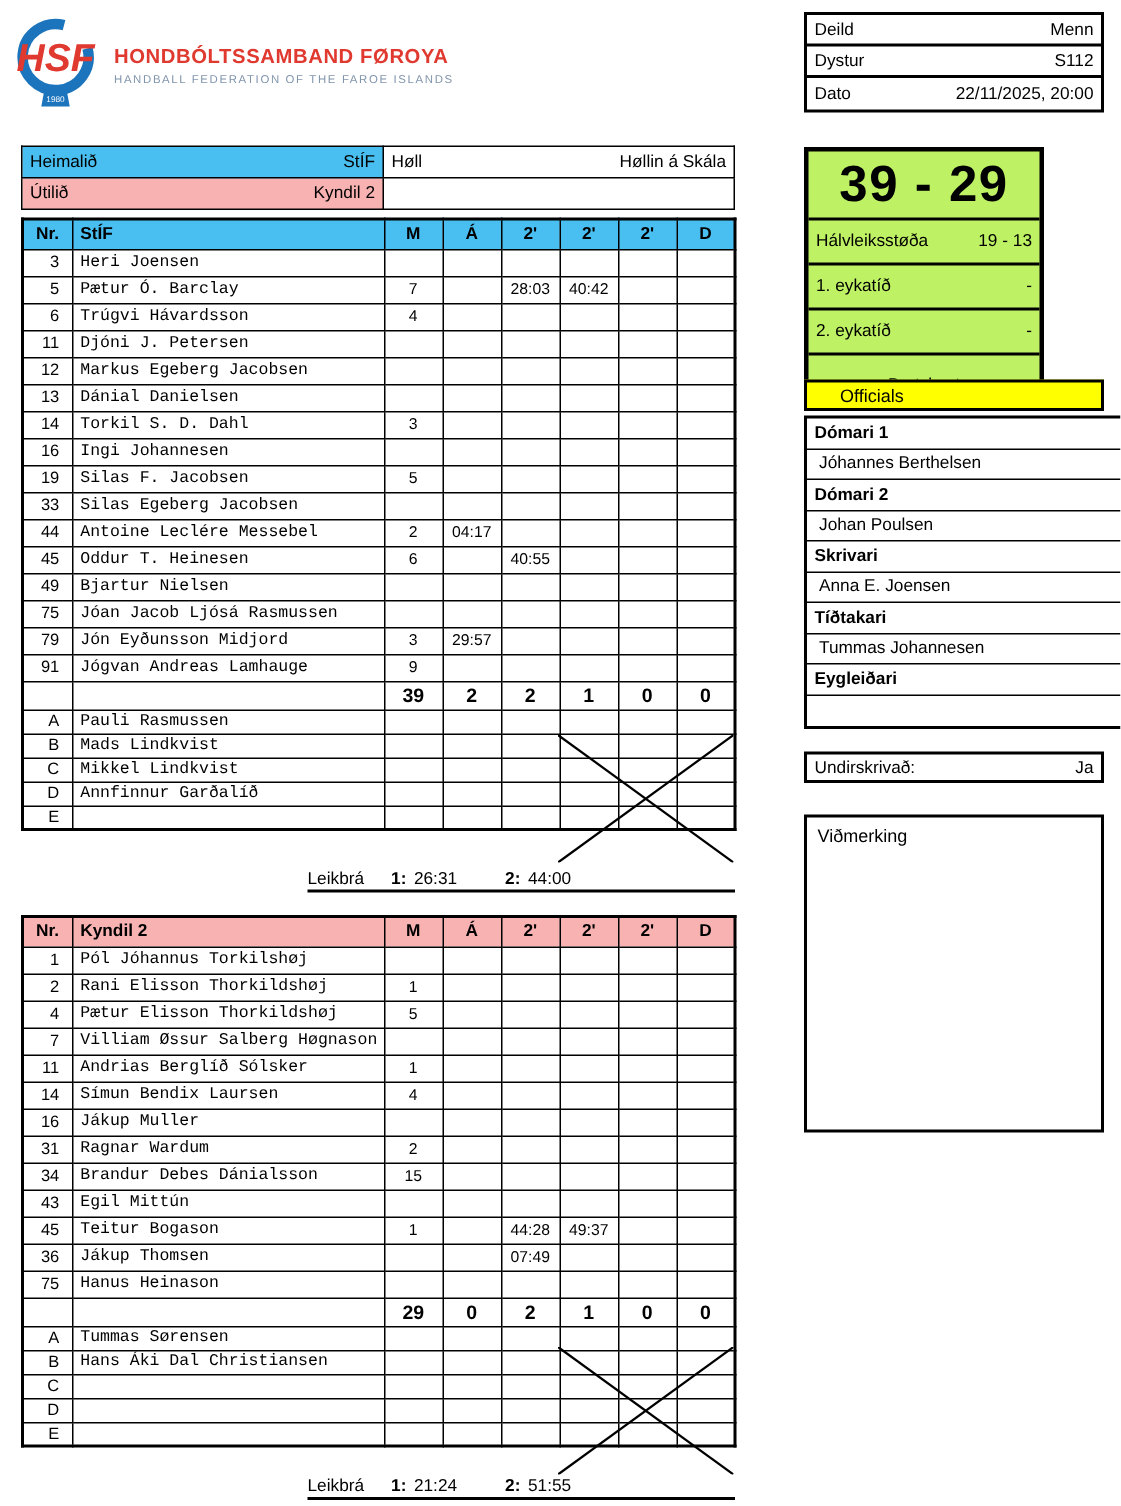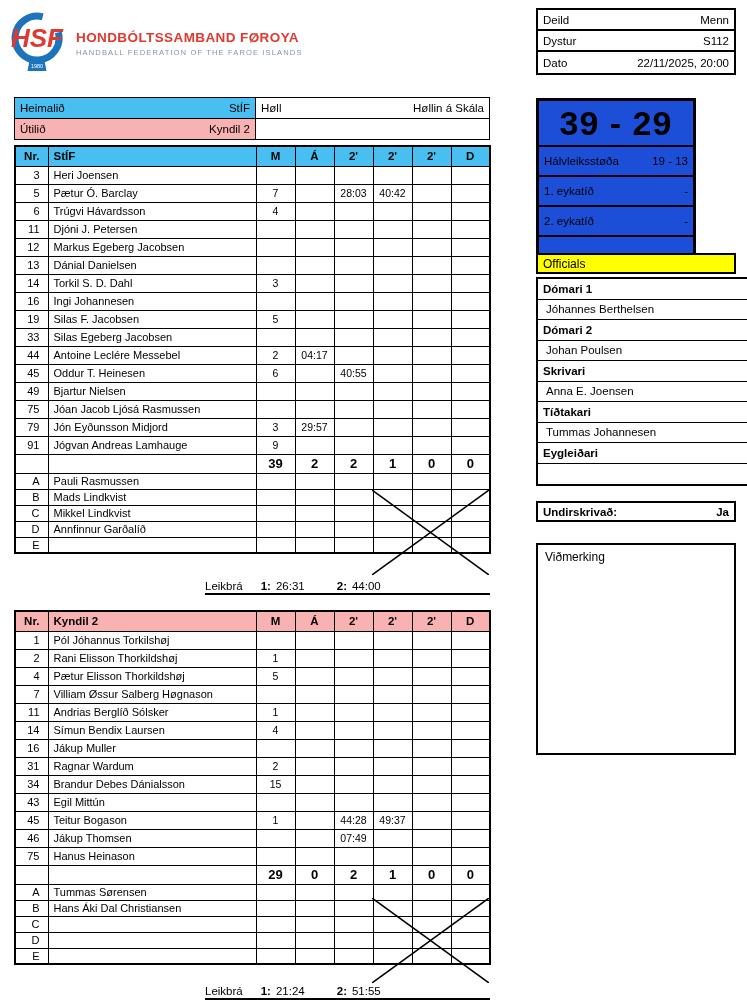--- a/index.html
+++ b/index.html
@@ -29,54 +29,54 @@
   
   .roster { position:absolute; left:14px; width:475px; border-collapse:collapse; table-layout:fixed; border:2px solid #000; }
   #home-roster { top:145px; }
   #away-roster { top:610px; }
   .roster th { border:1px solid #000; height:20px; font-size:11.5px; font-weight:bold; text-align:center; }
   .roster th.team { text-align:left; padding-left:5px; }
   #home-roster th { background:#49BEF0; }
   #away-roster th { background:#F8B2B2; }
   .roster td { border:1px solid #000; height:18px; font-size:11px; white-space:nowrap; overflow:hidden; }
   td.num  { text-align:right; padding-right:8px; }
-  td.name { padding-left:5px; }
+  td.name { padding-left:5px;font-family:Liberation Mono, monospace; }
   td.stat { text-align:center; font-size:10.5px; }
   .totals-row td { font-weight:bold; height:19px; font-size:13px; }
   .bench-row td { height:16px; }
 
   
   .cross { position:absolute; left:372px; width:117px; height:85px; pointer-events:none; }
   #cross-home { top:490px; }
   #cross-away { top:898px; }
 
   
   .leikbra { position:absolute; left:205px; width:285px; height:16px; border-bottom:2px solid #000; display:flex; align-items:flex-end; padding-bottom:1px; font-size:11.5px; }
   #leikbra-home { top:579px; }
   #leikbra-away { top:984px; }
   .lb-b { font-weight:bold; }
   .lb-b.first { margin-left:18px; }
   .lb-v { margin-left:5px; }
   .lb-b.second { margin-left:32px; }
 
   
-  .score-box { position:absolute; left:536px; top:98px; width:160px; border:3px solid #000; background:#1d4ed8; }
+  .score-box { position:absolute; left:536px; top:98px; width:160px; border:3px solid #000; background:#bef264; }
   .score-main { height:46px; border-bottom:2px solid #000; display:flex; align-items:center; justify-content:center; font-size:34px; font-weight:bold; letter-spacing:1px; }
   .score-box .kv-row { height:22px; border-bottom:2px solid #000; display:flex; justify-content:space-between; align-items:center; padding:14px 5px; font-size:11.5px; }
   .score-box .kv-row:last-child { border-bottom:none;flex-direction:column; }
 
   
-  .officials-title { position:absolute; left:536px; top:253px; width:200px; height:21px; background:#FFFF00; border:2px solid #000; font-size:12px; padding-left:5px; display:flex; align-items:center; }
+  .officials-title { position:absolute; left:536px; top:253px; width:200px; height:21px; background:#FFFF00; border:2px solid #000; font-size:12px; padding-left:22px; display:flex; align-items:center; }
   .officials-box { position:absolute; left:536px; top:277px; width:228px; border:2px solid #000; background:#fff; }
   .off-role { height:20.5px; border-bottom:1px solid #000; font-weight:bold; padding-left:5px; font-size:11.5px; display:flex; align-items:center; }
   .off-name { height:20.5px; border-bottom:1px solid #000; padding-left:8px; font-size:11.5px; display:flex; align-items:center; }
   .officials-box > div:last-child .off-name:last-child { border-bottom:none; }
 
   
-  .signed-box  { position:absolute; left:536px; top:501px; width:200px; height:21px; border:2px solid #000; display:flex; justify-content:space-between; align-items:center; padding:0 5px; font-size:11.5px;font-weight:bold; }
+  .signed-box  { position:absolute; left:536px; top:501px; width:200px; height:21px; border:2px solid #000; display:flex; justify-content:space-between; align-items:center; padding:0 5px; font-size:11.5px; }
   .remarks-box { position:absolute; left:536px; top:543px; width:200px; height:212px; border:2px solid #000; font-size:12px; padding:5px 7px; }
 </style>
 </head>
 <body>
 
 <div id="page">
 
   <div class="logo-block">
     <svg width="54" height="66" viewBox="0 0 54 66">
       <path d="M 48.3 22.3 A 22 22 0 1 1 32.7 6.8" fill="none" stroke="#1C75BC" stroke-width="7"></path>
@@ -565,21 +565,21 @@
           <td class="name">Teitur Bogason</td>
           <td class="stat">1</td>
           <td class="stat"></td>
           <td class="stat">44:28</td>
           <td class="stat">49:37</td>
           <td class="stat"></td>
           <td class="stat"></td>
         </tr>
 
         <tr class="player-row">
-          <td class="num">46</td>
+          <td class="num">36</td>
           <td class="name">Jákup Thomsen</td>
           <td class="stat"></td>
           <td class="stat"></td>
           <td class="stat">07:49</td>
           <td class="stat"></td>
           <td class="stat"></td>
           <td class="stat"></td>
         </tr>
 
         <tr class="player-row">

